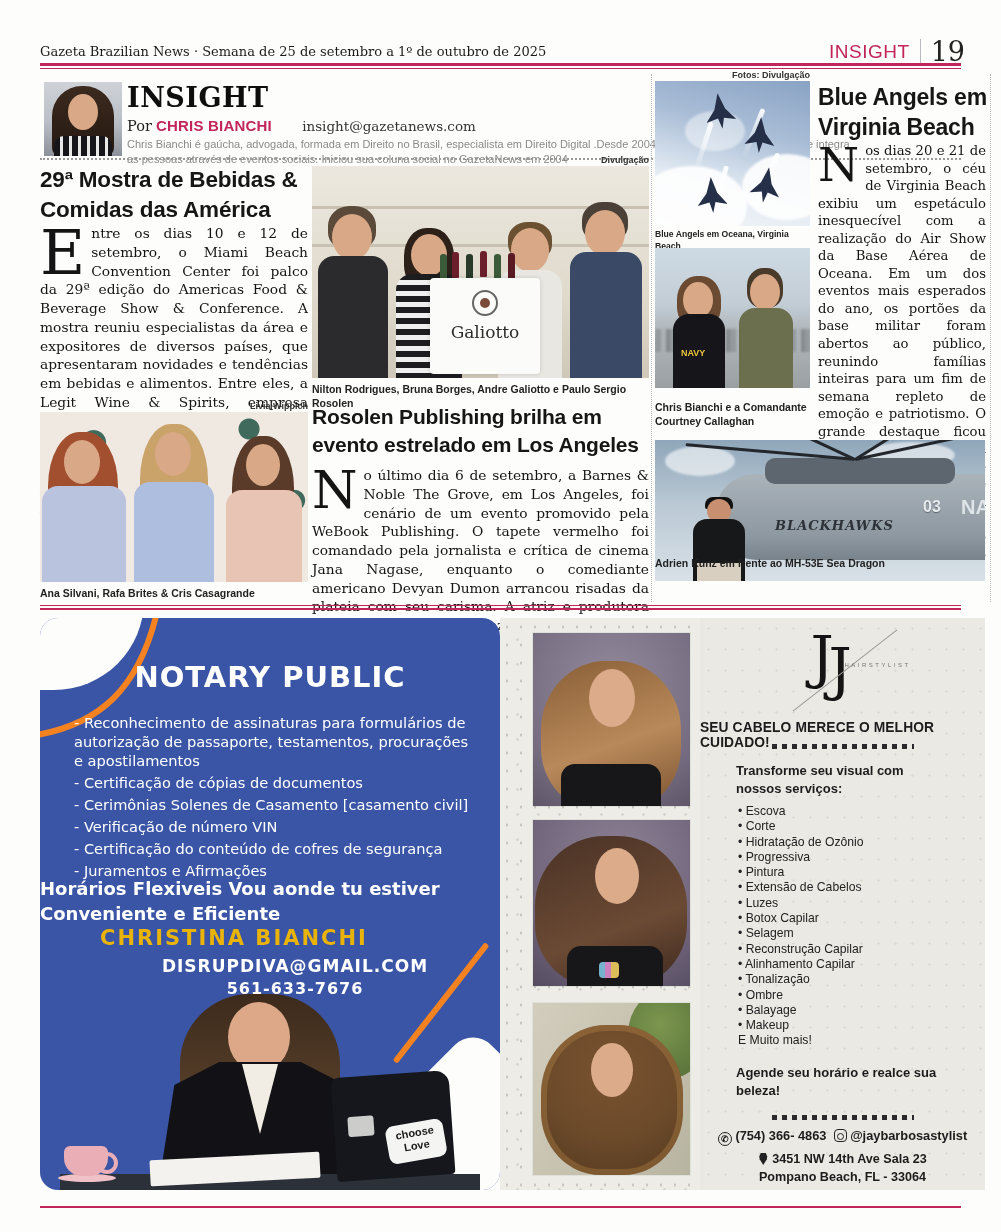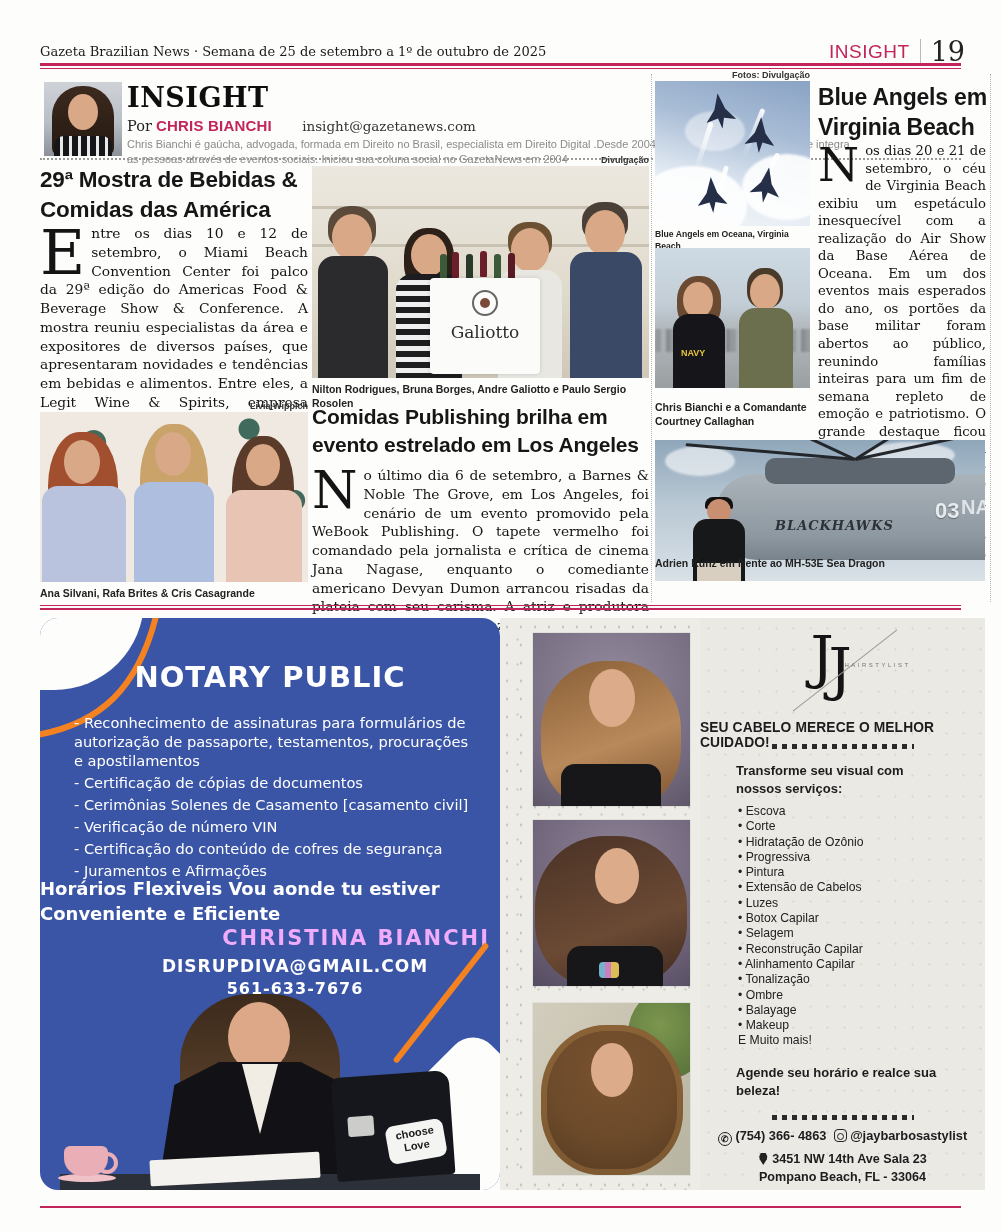--- a/index.html
+++ b/index.html
@@ -98,40 +98,40 @@
   .cmdr-caption { left:655px; top:400px; width:155px; }
   .rail-head { left:818px; top:82px; width:170px; font-size:23px; }
   .rail-body { left:818px; top:142px; width:168px; font-size:13.2px; line-height:1.33; }
   .rail-body .dropcap { font-size:47px; }
   .photo-heli { left:655px; top:440px; width:330px; height:141px; overflow:hidden;
     background:linear-gradient(180deg,#8fa6ba 0%,#b9c8d4 45%,#d9e1e7 100%); }
   .heli-body { position:absolute; left:60px; top:34px; width:290px; height:86px; background:linear-gradient(180deg,#aab3ba,#8f99a1 70%,#79838b); border-radius:40px 14px 18px 42px; }
   .heli-top { position:absolute; left:110px; top:18px; width:190px; height:26px; background:#5d666e; border-radius:10px; }
   .rotor { position:absolute; height:3px; background:#23272b; border-radius:2px; transform-origin:left center; }
   .heli-label { position:absolute; left:120px; top:78px; font-family:"DejaVu Serif", serif; font-style:italic; font-weight:700; font-size:13px; color:#2d3238; letter-spacing:1px; }
-  .heli-num { position:absolute; left:280px; top:58px; font-family:"Liberation Sans", sans-serif; font-weight:700; font-size:22px; color:#e7ebee; text-shadow:0 1px 1px #5d666e; }
+  .heli-num { position:absolute; left:268px; top:58px; font-family:"Liberation Sans", sans-serif; font-weight:700; font-size:16px; color:#e7ebee; text-shadow:0 1px 1px #5d666e; }
   .heli-na { position:absolute; left:306px; top:56px; font-family:"Liberation Sans", sans-serif; font-weight:700; font-size:20px; color:#dfe4e8; }
   .heli-man-torso { position:absolute; left:38px; bottom:0; width:52px; height:62px; background:#17181a; border-radius:14px 14px 0 0; }
   .heli-man-head { position:absolute; left:52px; bottom:58px; width:24px; height:24px; border-radius:50%; background:#c89070; }
   .heli-man-cap { position:absolute; left:50px; bottom:72px; width:28px; height:12px; border-radius:8px 8px 2px 2px; background:#111; }
   .heli-man-legs { position:absolute; left:42px; bottom:0; width:44px; height:18px; background:#d8cfc0; }
   .heli-caption { left:655px; top:556px; width:330px; }
 
   .rule-mid { left:40px; width:921px; top:605px; height:5px; border-top:1px solid #c2245c; border-bottom:2.5px solid #c2245c; }
 
   
   .notary { left:40px; top:618px; width:460px; height:572px; background:#3a55a6; border-radius:18px; overflow:hidden;
     font-family:"DejaVu Sans", sans-serif; color:#ffffff; }
   .notary .blob { position:absolute; left:-46px; top:-58px; width:150px; height:130px; background:#fdfdfb; border-radius:0 0 90px 0; }
   .notary .arc { position:absolute; left:0; top:0; }
   .notary-title { position:absolute; left:0; top:42px; width:100%; text-align:center; font-size:29px; font-weight:700; letter-spacing:1px; }
   .notary-list { position:absolute; left:34px; top:96px; width:404px; list-style:none; font-size:14.6px; line-height:1.3; }
   .notary-list li { margin-bottom:3px; }
   .notary-tag { position:absolute; left:0; top:258px; width:100%; text-align:left; font-weight:700; font-size:18px; line-height:1.4; }
-  .notary-name { position:absolute; left:60px; top:308px; width:390px; text-align:right; color:#f0abfc; font-weight:700; font-size:21px; letter-spacing:2px; font-family:"DejaVu Sans", sans-serif; }
+  .notary-name { position:absolute; left:60px; top:308px; width:390px; text-align:left; color:#eab308; font-weight:700; font-size:21px; letter-spacing:2px; font-family:"DejaVu Sans", sans-serif; }
   .notary-email { position:absolute; left:60px; top:338px; width:390px; text-align:center; font-weight:700; font-size:17px; letter-spacing:1px; }
   .notary-phone { position:absolute; left:60px; top:361px; width:390px; text-align:center; font-weight:700; font-size:16px; letter-spacing:1px; }
   .notary-woman { position:absolute; left:20px; bottom:0; width:420px; height:190px; }
   .nw-hair { position:absolute; left:120px; top:-6px; width:160px; height:180px; border-radius:70px 70px 40px 40px;
     background:linear-gradient(180deg,#3c2a1c,#58402a 60%,#6b4e32); }
   .nw-face { position:absolute; left:168px; top:2px; width:62px; height:70px; border-radius:50%; background:#dca888; }
   .nw-blazer { position:absolute; left:98px; top:62px; width:204px; height:128px; background:#121216; border-radius:40px 40px 0 0;
     clip-path:polygon(0 100%,8% 18%,30% 0,70% 0,92% 18%,100% 100%); }
   .nw-blouse { position:absolute; left:182px; top:64px; width:36px; height:70px; background:#f2ede4;
     clip-path:polygon(0 0,100% 0,50% 100%); }
@@ -280,21 +280,21 @@
     <div class="bottle" style="left:154px; top:88px; background:#2a3a2a;"></div>
     <div class="bottle" style="left:168px; top:85px; background:#6a1f2a;"></div>
     <div class="bottle" style="left:182px; top:88px; background:#3a5a3a;"></div>
     <div class="bottle" style="left:196px; top:87px; background:#5a1a24;"></div>
     <div class="banner">
       <div class="emblem"></div>
       <div class="bname">Galiotto</div>
     </div>
   </div>
   <div class="abs caption p1-caption">Nilton Rodrigues, Bruna Borges, Andre Galiotto e Paulo Sergio Rosolen</div>
-  <h2 class="abs headline a2-head">Comidas Publishing brilha em evento estrelado em Los Angeles</h2>
+  <h2 class="abs headline a2-head">Rosolen Publishing brilha em evento estrelado em Los Angeles</h2>
   <div class="abs bodytext a2-body">
     <span class="dropcap">N</span><span>o último dia 6 de setembro, a Barnes &amp; Noble The Grove, em Los Angeles, foi cenário de um evento promovido pela WeBook Publishing. O tapete vermelho foi comandado pela jornalista e crítica de cinema Jana Nagase, enquanto o comediante americano Devyan Dumon arrancou risadas da plateia com seu carisma. A atriz e produtora executiva Gabi Lopes fez uma apresentação especial, introduzindo os convidados à proposta do evento. O ponto alto foi o painel com as autoras Rafa Brites, Cris Casagrande e Ana Silvani, mediado pela experiente jornalista Cleide Klock. Fotos: Livia Wippich</span>
   </div>
 
   <div class="abs credit rail-credit">Fotos: Divulgação</div>
   <div class="abs photo-jets">
     <div class="cloud" style="left:-18px; bottom:-20px; width:110px; height:80px;"></div>
     <div class="cloud" style="right:-22px; bottom:6px; width:90px; height:66px;"></div>
     <div class="cloud" style="left:30px; top:30px; width:60px; height:40px; opacity:.45;"></div>
     <div class="trail" style="left:46px; top:40px; transform:rotate(18deg);"></div>

